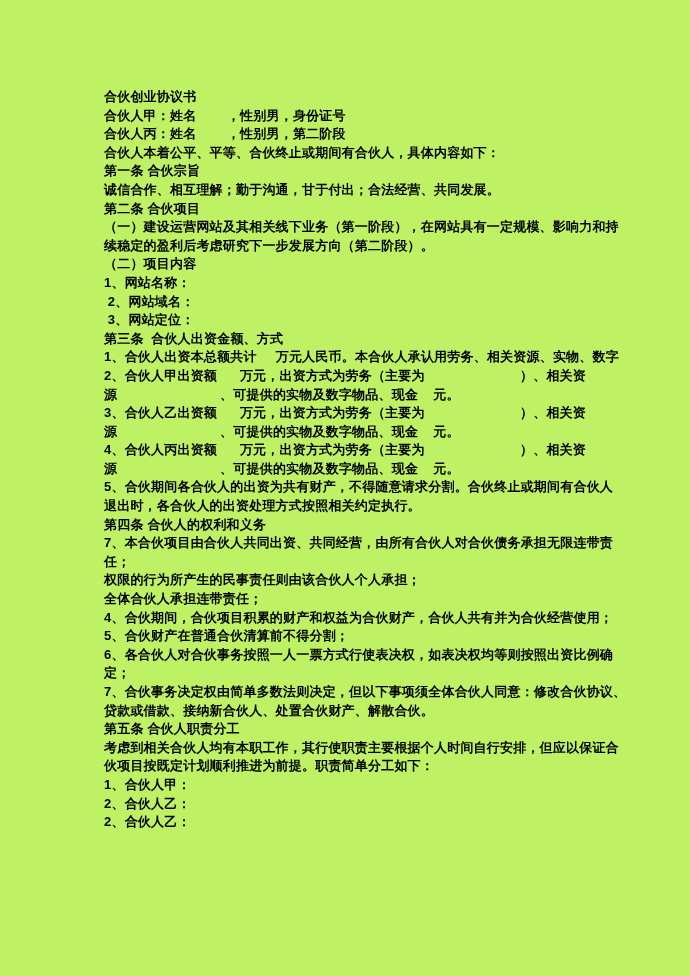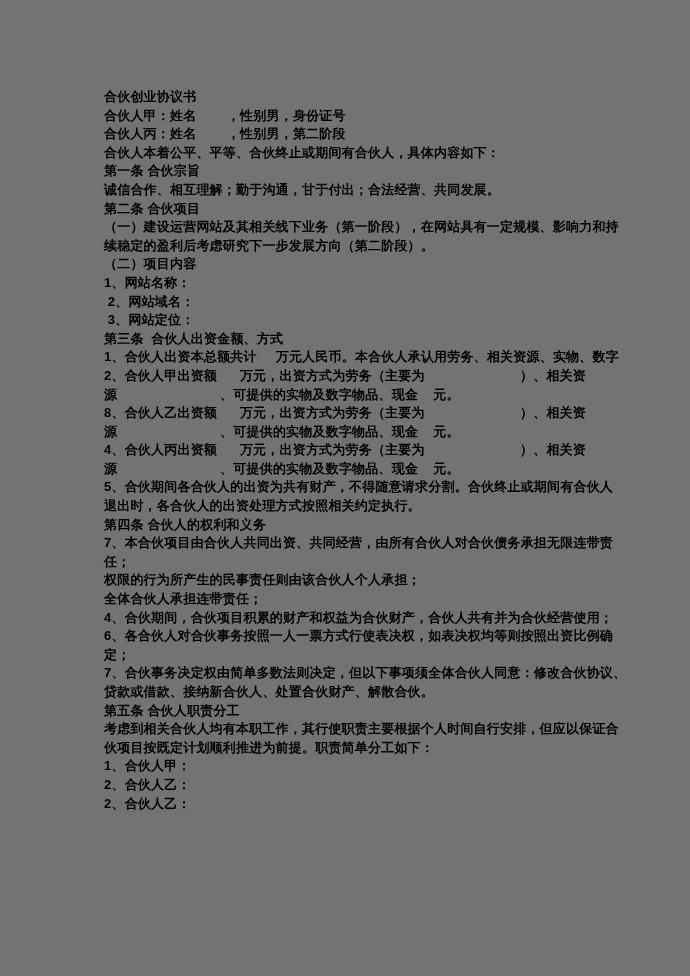--- a/index.html
+++ b/index.html
@@ -4,21 +4,21 @@
 <style>
   html, body {
     margin: 0;
     padding: 0;
     background: #ffffff;
   }
   .page {
     position: relative;
     width: 690px;
     height: 976px;
-    background: #737373;
+    background: #bef264;
     overflow: hidden;
   }
   .doc-body {
     position: absolute;
     left: 104px;
     top: 88px;
     width: 502px;
     color: #000000;
     font-family: "Liberation Sans", "DejaVu Sans", sans-serif;
     font-weight: 700;
@@ -47,32 +47,33 @@
       <div class="doc-line">（一）建设运营网站及其相关线下业务（第一阶段），在网站具有一定规模、影响力和持</div>
       <div class="doc-line">续稳定的盈利后考虑研究下一步发展方向（第二阶段）。</div>
       <div class="doc-line">（二）项目内容</div>
       <div class="doc-line">1、网站名称：</div>
       <div class="doc-line"> 2、网站域名：</div>
       <div class="doc-line"> 3、网站定位：</div>
       <div class="doc-line">第三条  合伙人出资金额、方式</div>
       <div class="doc-line">1、合伙人出资本总额共计     万元人民币。本合伙人承认用劳务、相关资源、实物、数字</div>
       <div class="doc-line">2、合伙人甲出资额      万元，出资方式为劳务（主要为                         ）、相关资</div>
       <div class="doc-line">源                           、可提供的实物及数字物品、现金    元。</div>
-      <div class="doc-line">8、合伙人乙出资额      万元，出资方式为劳务（主要为                         ）、相关资</div>
+      <div class="doc-line">3、合伙人乙出资额      万元，出资方式为劳务（主要为                         ）、相关资</div>
       <div class="doc-line">源                           、可提供的实物及数字物品、现金    元。</div>
       <div class="doc-line">4、合伙人丙出资额      万元，出资方式为劳务（主要为                         ）、相关资</div>
       <div class="doc-line">源                           、可提供的实物及数字物品、现金    元。</div>
       <div class="doc-line">5、合伙期间各合伙人的出资为共有财产，不得随意请求分割。合伙终止或期间有合伙人</div>
       <div class="doc-line">退出时，各合伙人的出资处理方式按照相关约定执行。</div>
       <div class="doc-line">第四条 合伙人的权利和义务</div>
       <div class="doc-line">7、本合伙项目由合伙人共同出资、共同经营，由所有合伙人对合伙债务承担无限连带责</div>
       <div class="doc-line">任；</div>
       <div class="doc-line">权限的行为所产生的民事责任则由该合伙人个人承担；</div>
       <div class="doc-line">全体合伙人承担连带责任；</div>
       <div class="doc-line">4、合伙期间，合伙项目积累的财产和权益为合伙财产，合伙人共有并为合伙经营使用；</div>
+      <div class="doc-line">5、合伙财产在普通合伙清算前不得分割；</div>
       <div class="doc-line">6、各合伙人对合伙事务按照一人一票方式行使表决权，如表决权均等则按照出资比例确</div>
       <div class="doc-line">定；</div>
       <div class="doc-line">7、合伙事务决定权由简单多数法则决定，但以下事项须全体合伙人同意：修改合伙协议、</div>
       <div class="doc-line">贷款或借款、接纳新合伙人、处置合伙财产、解散合伙。</div>
       <div class="doc-line">第五条 合伙人职责分工</div>
       <div class="doc-line">考虑到相关合伙人均有本职工作，其行使职责主要根据个人时间自行安排，但应以保证合</div>
       <div class="doc-line">伙项目按既定计划顺利推进为前提。职责简单分工如下：</div>
       <div class="doc-line">1、合伙人甲：</div>
       <div class="doc-line">2、合伙人乙：</div>
       <div class="doc-line">2、合伙人乙：</div>

